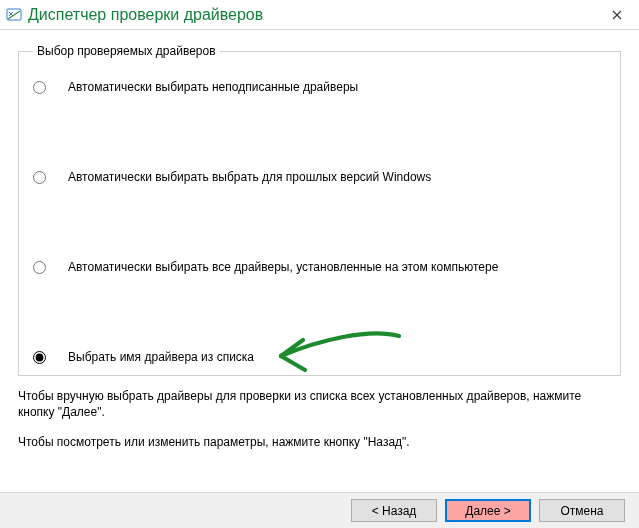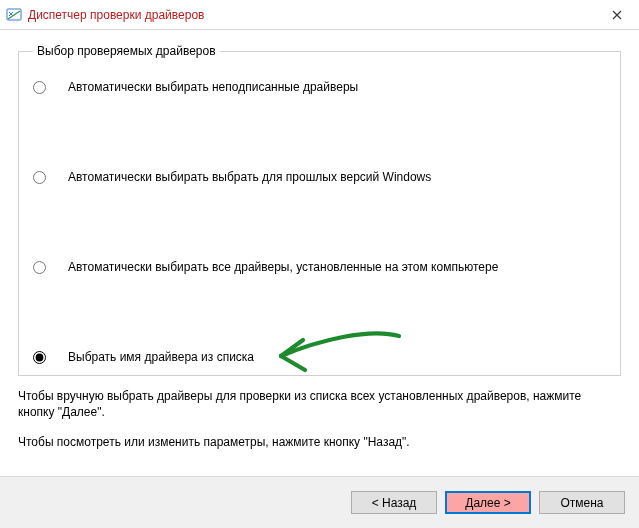--- a/index.html
+++ b/index.html
@@ -21,22 +21,22 @@
     padding: 0 0 0 6px;
     background: #fff;
   }
   .titlebar .app-icon {
     width: 16px; height: 16px;
     margin-right: 6px;
     display: flex; align-items: center; justify-content: center;
   }
   .titlebar .title-text {
     flex: 1;
-    color: #b91c1c;
-    font-size: 12px;
+    color: #15803d;
+    font-size: 16px;
   }
   .titlebar .close-btn {
     width: 45px; height: 29px;
     display: flex; align-items: center; justify-content: center;
     color: #333;
   }
 
   .content {
     position: absolute;
     top: 30px; left: 0; right: 0; bottom: 48px;
@@ -82,21 +82,21 @@
     font-size: 12px;
     color: #000;
     line-height: 1.35;
     margin-top: 12px;
   }
   .help-text p { margin: 0 0 14px 0; }
 
   .button-bar {
     position: absolute;
     left: 0; right: 0; bottom: 0;
-    height: 52px;
+    height: 36px;
     border-top: 1px solid #d8d8d8;
     display: flex;
     align-items: center;
     justify-content: flex-end;
     padding: 0 14px;
     gap: 8px;
     background: #f0f0f0;
   }
   .btn {
     min-width: 86px;

